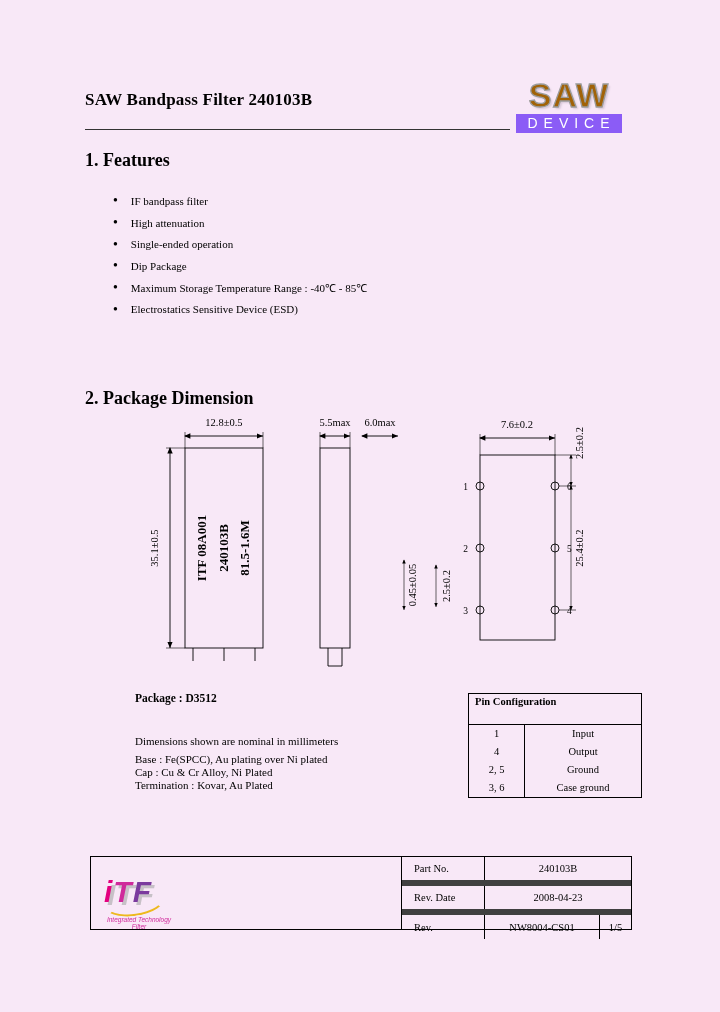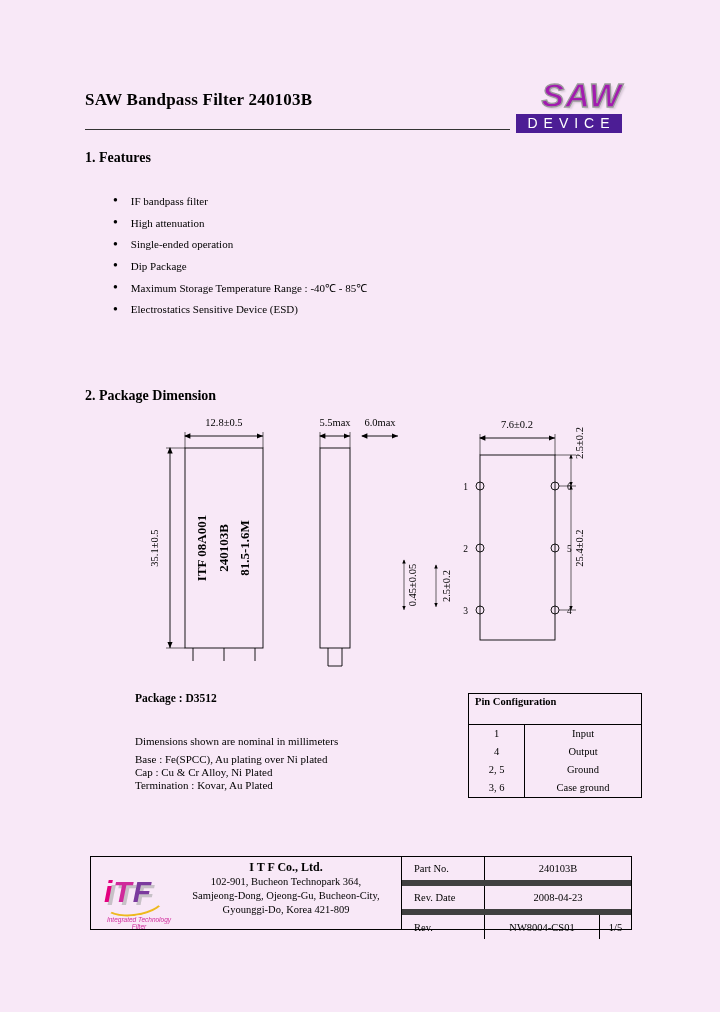--- a/index.html
+++ b/index.html
@@ -3,27 +3,27 @@
 <meta charset="utf-8">
 <style>
   html,body { margin:0; padding:0; background:#f8e8f7; }
   .page { position:relative; width:720px; height:1012px; background:#f8e8f7;
           font-family:"Liberation Serif", serif; color:#000; overflow:hidden; }
 
   .doc-title { position:absolute; left:85px; top:90px; font-size:17px; font-weight:bold; letter-spacing:.2px; }
   .title-rule { position:absolute; left:85px; top:129px; width:425px; border-top:1.2px solid #333; }
 
   .brand { position:absolute; left:516px; top:78px; width:106px; text-align:center; }
-  .brand-saw { font-family:"Liberation Sans", sans-serif; font-size:34px; font-weight:bold; font-style:italic;
-               color:#a21caf; -webkit-text-stroke:1.3px #9b9b9b; letter-spacing:1px; line-height:1;
-               text-shadow:2px 2px 2px #d8c8d8;text-align:right; }
-  .brand-device { margin-top:2px; background:#4c1d95; color:#fff; font-family:"Liberation Sans", sans-serif;
+  .brand-saw { font-family:"Liberation Sans", sans-serif; font-size:34px; font-weight:bold; 
+               color:#a16207; -webkit-text-stroke:1.3px #9b9b9b; letter-spacing:1px; line-height:1;
+               text-shadow:2px 2px 2px #d8c8d8; }
+  .brand-device { margin-top:2px; background:#8b5cf6; color:#fff; font-family:"Liberation Sans", sans-serif;
                   font-size:14px; letter-spacing:6px; padding:1px 0 2px 5px; }
 
-  .h2 { position:absolute; left:85px; font-size:14px; font-weight:bold; }
+  .h2 { position:absolute; left:85px; font-size:18px; font-weight:bold; }
   .h-features { top:150px; } .h-package { top:388px; }
 
   .features { position:absolute; left:113px; top:190px; font-size:11px; }
   .feature { height:21.7px; display:flex; align-items:center; }
   .bullet { font-size:8px; margin-right:13px; position:relative; top:-1px; }
 
   .drawing { position:absolute; left:118px; top:408px; }
   .drawing line, .drawing rect, .drawing path, .drawing circle { stroke:#000; fill:none; }
   .dimtxt { font-family:"Liberation Serif", serif; font-size:10.5px; fill:#000; stroke:none; }
   .marktxt { font-family:"Liberation Serif", serif; font-size:13px; font-weight:bold; fill:#000; stroke:none; }
@@ -201,26 +201,20 @@
     </div>
   </div>
 
   <div class="footer">
     <div class="f-logo">
       <span class="itf-shadow">ITF</span>
       <span class="itf-front"><span class="itf-i">i</span><span class="itf-t">T</span><span class="itf-f">F</span></span>
       <span class="itf-arc"></span>
       <div class="itf-tagline">Integrated Technology Filter</div>
     </div>
-    <div class="f-address">
-      <div class="f-company">I T F   Co., Ltd.</div>
-      <div class="f-addr-line">102-901, Bucheon Technopark 364,</div>
-      <div class="f-addr-line">Samjeong-Dong, Ojeong-Gu, Bucheon-City,</div>
-      <div class="f-addr-line">Gyounggi-Do, Korea 421-809</div>
-    </div>
     <div class="f-meta">
       <div class="meta-row">
         <div class="meta-label">Part No.</div>
         <div class="meta-value">240103B</div>
       </div>
       <div class="meta-row">
         <div class="meta-label">Rev. Date</div>
         <div class="meta-value">2008-04-23</div>
       </div>
       <div class="meta-row">

